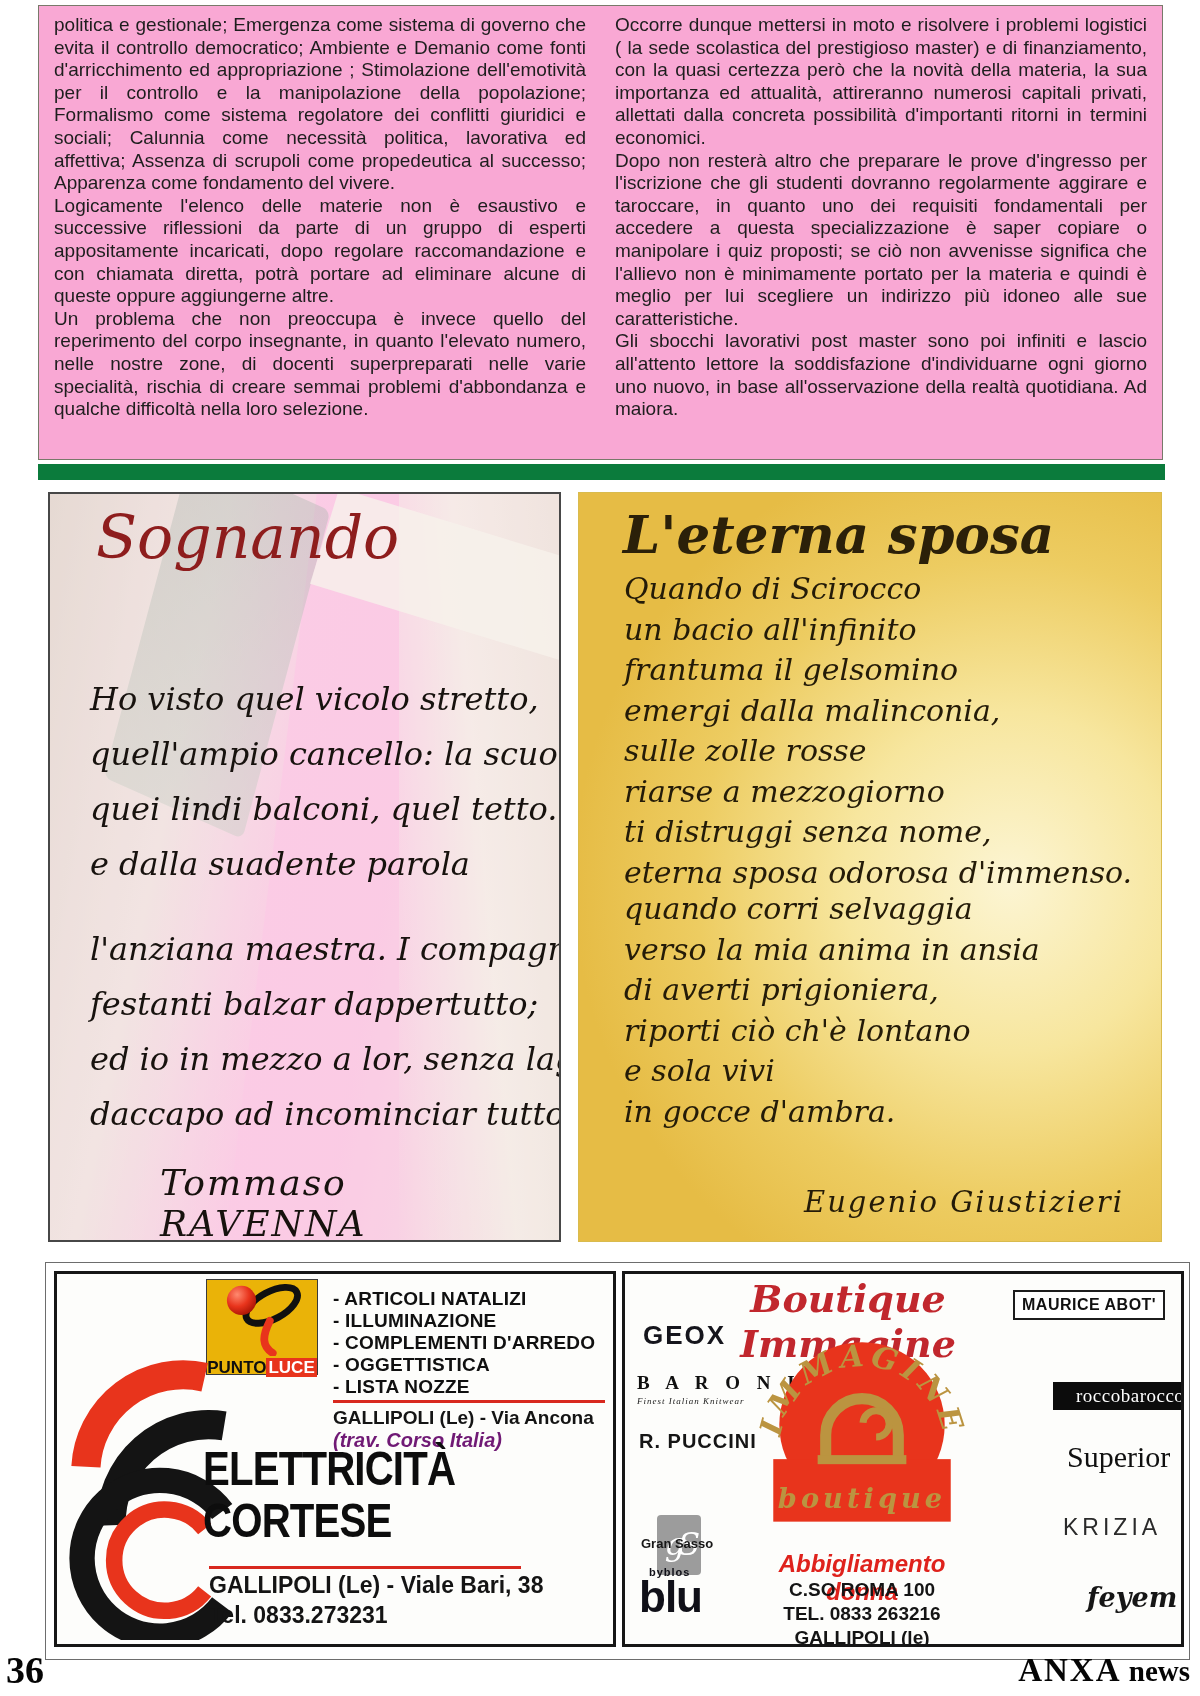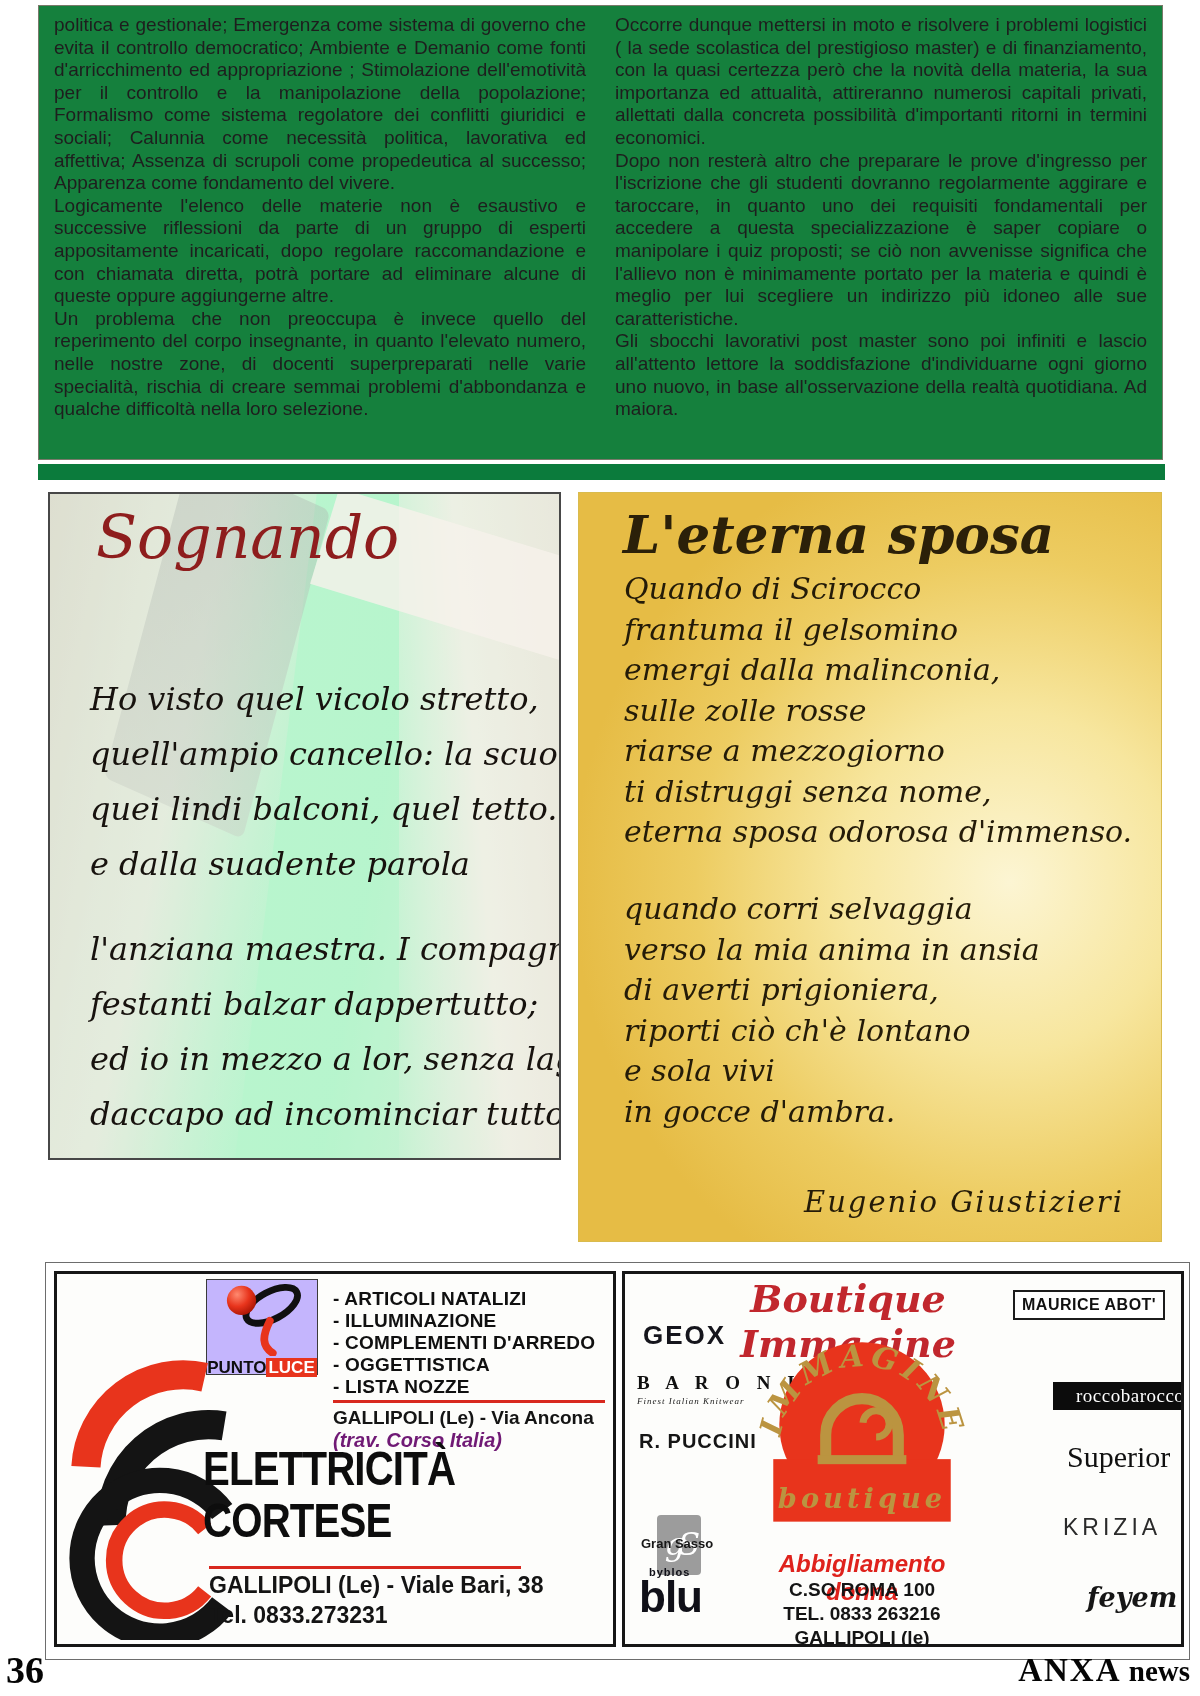--- a/index.html
+++ b/index.html
@@ -1,32 +1,32 @@
 <!DOCTYPE html>
 <html><head>
 <meta charset="utf-8">
 <style>
   html,body{margin:0;padding:0;background:#fff;}
   .page{position:relative;width:1200px;height:1696px;background:#ffffff;
         font-family:"Liberation Sans",sans-serif;overflow:hidden;}
 
   
   .green-panel{position:absolute;left:38px;top:5px;width:1125px;height:455px;
-    background:#15803d;border:1px solid #79796a;box-sizing:border-box;
+    background:#f9a8d4;border:1px solid #79796a;box-sizing:border-box;
     padding:8px 15px 0 15px;display:flex;gap:29px;}
   .art-col{width:532px;color:#1e1e1e;font-size:19px;line-height:22.6px;text-align:justify;}
   .art-col p{margin:0;}
   .art-sig{text-align:right;font-weight:bold;font-style:italic;font-size:21px;margin-top:1px;}
   .green-bar{position:absolute;left:38px;top:464px;width:1127px;height:16px;background:#0b7b3c;}
 
   
   .script{font-family:"DejaVu Serif",serif;font-style:italic;}
 
-  .photo-box{position:absolute;left:48px;top:492px;width:513px;height:668px;
-    border:2px solid #474747;box-sizing:border-box;overflow:hidden;background:#86efac;}
+  .photo-box{position:absolute;left:48px;top:492px;width:513px;height:750px;
+    border:2px solid #474747;box-sizing:border-box;overflow:hidden;background:#f9a8d4;}
   .ph-base{position:absolute;inset:0;
     background:linear-gradient(100deg,rgba(205,192,177,.55) 0%,rgba(233,226,215,.35) 18%,
       rgba(250,249,247,.12) 40%,rgba(249,247,244,.10) 62%,rgba(236,226,215,.40) 83%,rgba(222,206,191,.55) 100%);}
   .ph-left{position:absolute;left:-50px;top:-40px;width:270px;height:840px;
     background:linear-gradient(95deg,#d6cbba 0%,#e8e0d3 55%,rgba(232,224,211,0) 100%);
     transform:skewX(-7deg);opacity:.75;}
   .ph-shutter{position:absolute;left:92px;top:-20px;width:150px;height:340px;border-radius:8px;
     background:linear-gradient(180deg,#87948a,#aab3a5);transform:rotate(15deg) skewY(9deg);opacity:.42;}
   .ph-right{position:absolute;right:-40px;top:0;width:200px;height:780px;
     background:linear-gradient(265deg,#e2d5c6 0%,#f0e8dc 55%,rgba(240,232,220,0) 100%);opacity:.85;}
@@ -47,21 +47,21 @@
   
   .ads-frame{position:absolute;left:45px;top:1262px;width:1145px;height:398px;
     border:1px solid #6d6d6d;box-sizing:border-box;background:#fff;}
   .ad-box{position:absolute;top:8px;width:562px;height:376px;border:3px solid #161616;
     box-sizing:border-box;background:#fdfdfb;overflow:hidden;}
   .ad-left{left:8px;}
   .ad-right{left:576px;}
 
   
   .pl-logobox{position:absolute;left:149px;top:5px;width:112px;height:96px;border:1px solid #3a3a3a;
-    box-sizing:border-box;text-align:center;background:#c4b5fd;}
+    box-sizing:border-box;text-align:center;background:#eab308;}
   .pl-wordmark{font-size:17px;font-weight:900;letter-spacing:0;margin-top:-2px;}
   .pl-punto{color:#0f0f0f;}
   .pl-luce{color:#fff;background:#e8341c;padding:0 2px;}
   .pl-items{position:absolute;left:276px;top:14px;font-size:19px;font-weight:800;line-height:22px;
     color:#101010;letter-spacing:.2px;white-space:nowrap;}
   .pl-rule1{position:absolute;left:276px;top:126px;width:272px;height:3px;background:#d8281e;}
   .pl-addr1{position:absolute;left:276px;top:133px;font-size:19px;font-weight:bold;color:#141414;white-space:nowrap;}
   .pl-addr2{position:absolute;left:276px;top:155px;font-size:20px;font-weight:bold;color:#701a75;font-style:italic;}
   .ec-logo{position:absolute;left:0px;top:74px;}
   .ec-name{position:absolute;left:146px;font-size:49px;font-weight:900;color:#0d0d0d;
@@ -146,20 +146,21 @@
       <div>ed io in mezzo a lor, senza lagni,</div>
       <div>daccapo ad incominciar tutto.</div>
     </div>
     <div class="sog-author script">Tommaso RAVENNA</div>
   </div>
 
   <div class="gold-box">
     <div class="et-title script">L'eterna sposa</div>
     <div class="et-lines script" style="top:76px;">
       <div>Quando di Scirocco</div>
+      <div>un bacio all'infinito</div>
       <div>frantuma il gelsomino</div>
       <div>emergi dalla malinconia,</div>
       <div>sulle zolle rosse</div>
       <div>riarse a mezzogiorno</div>
       <div>ti distruggi senza nome,</div>
       <div>eterna sposa odorosa d'immenso.</div>
     </div>
     <div class="et-lines script" style="top:396px;">
       <div>quando corri selvaggia</div>
       <div>verso la mia anima in ansia</div>

